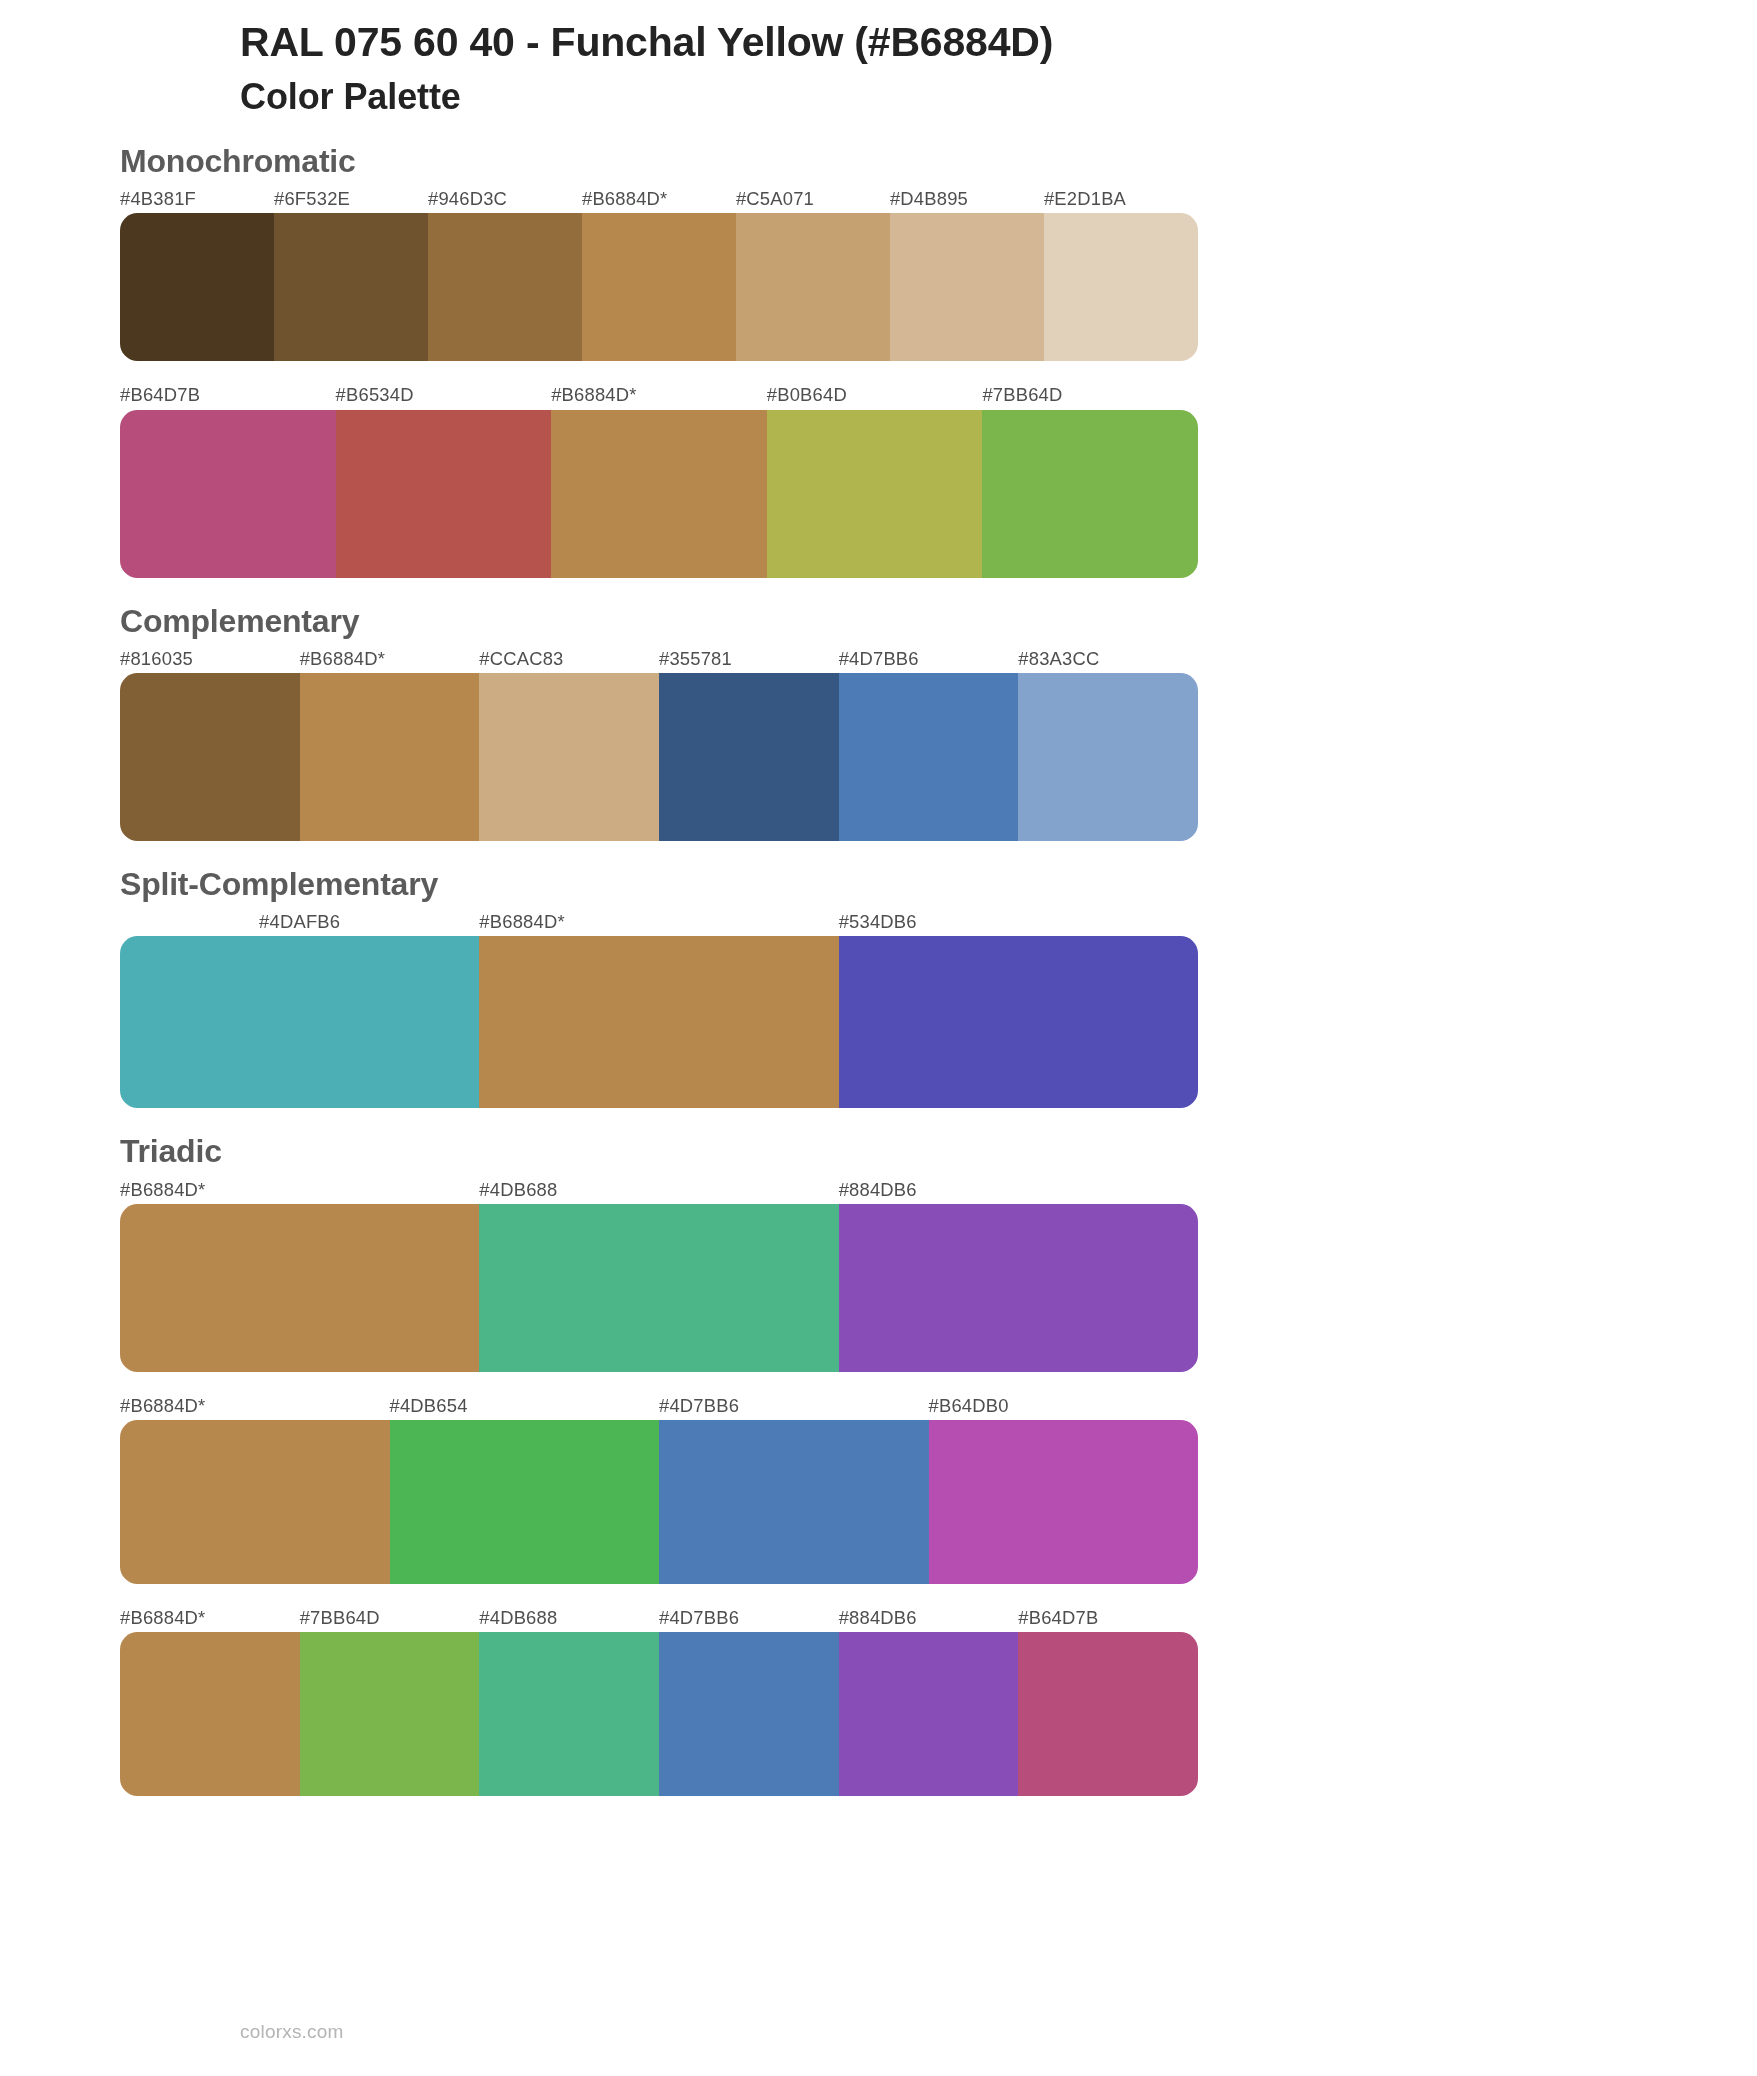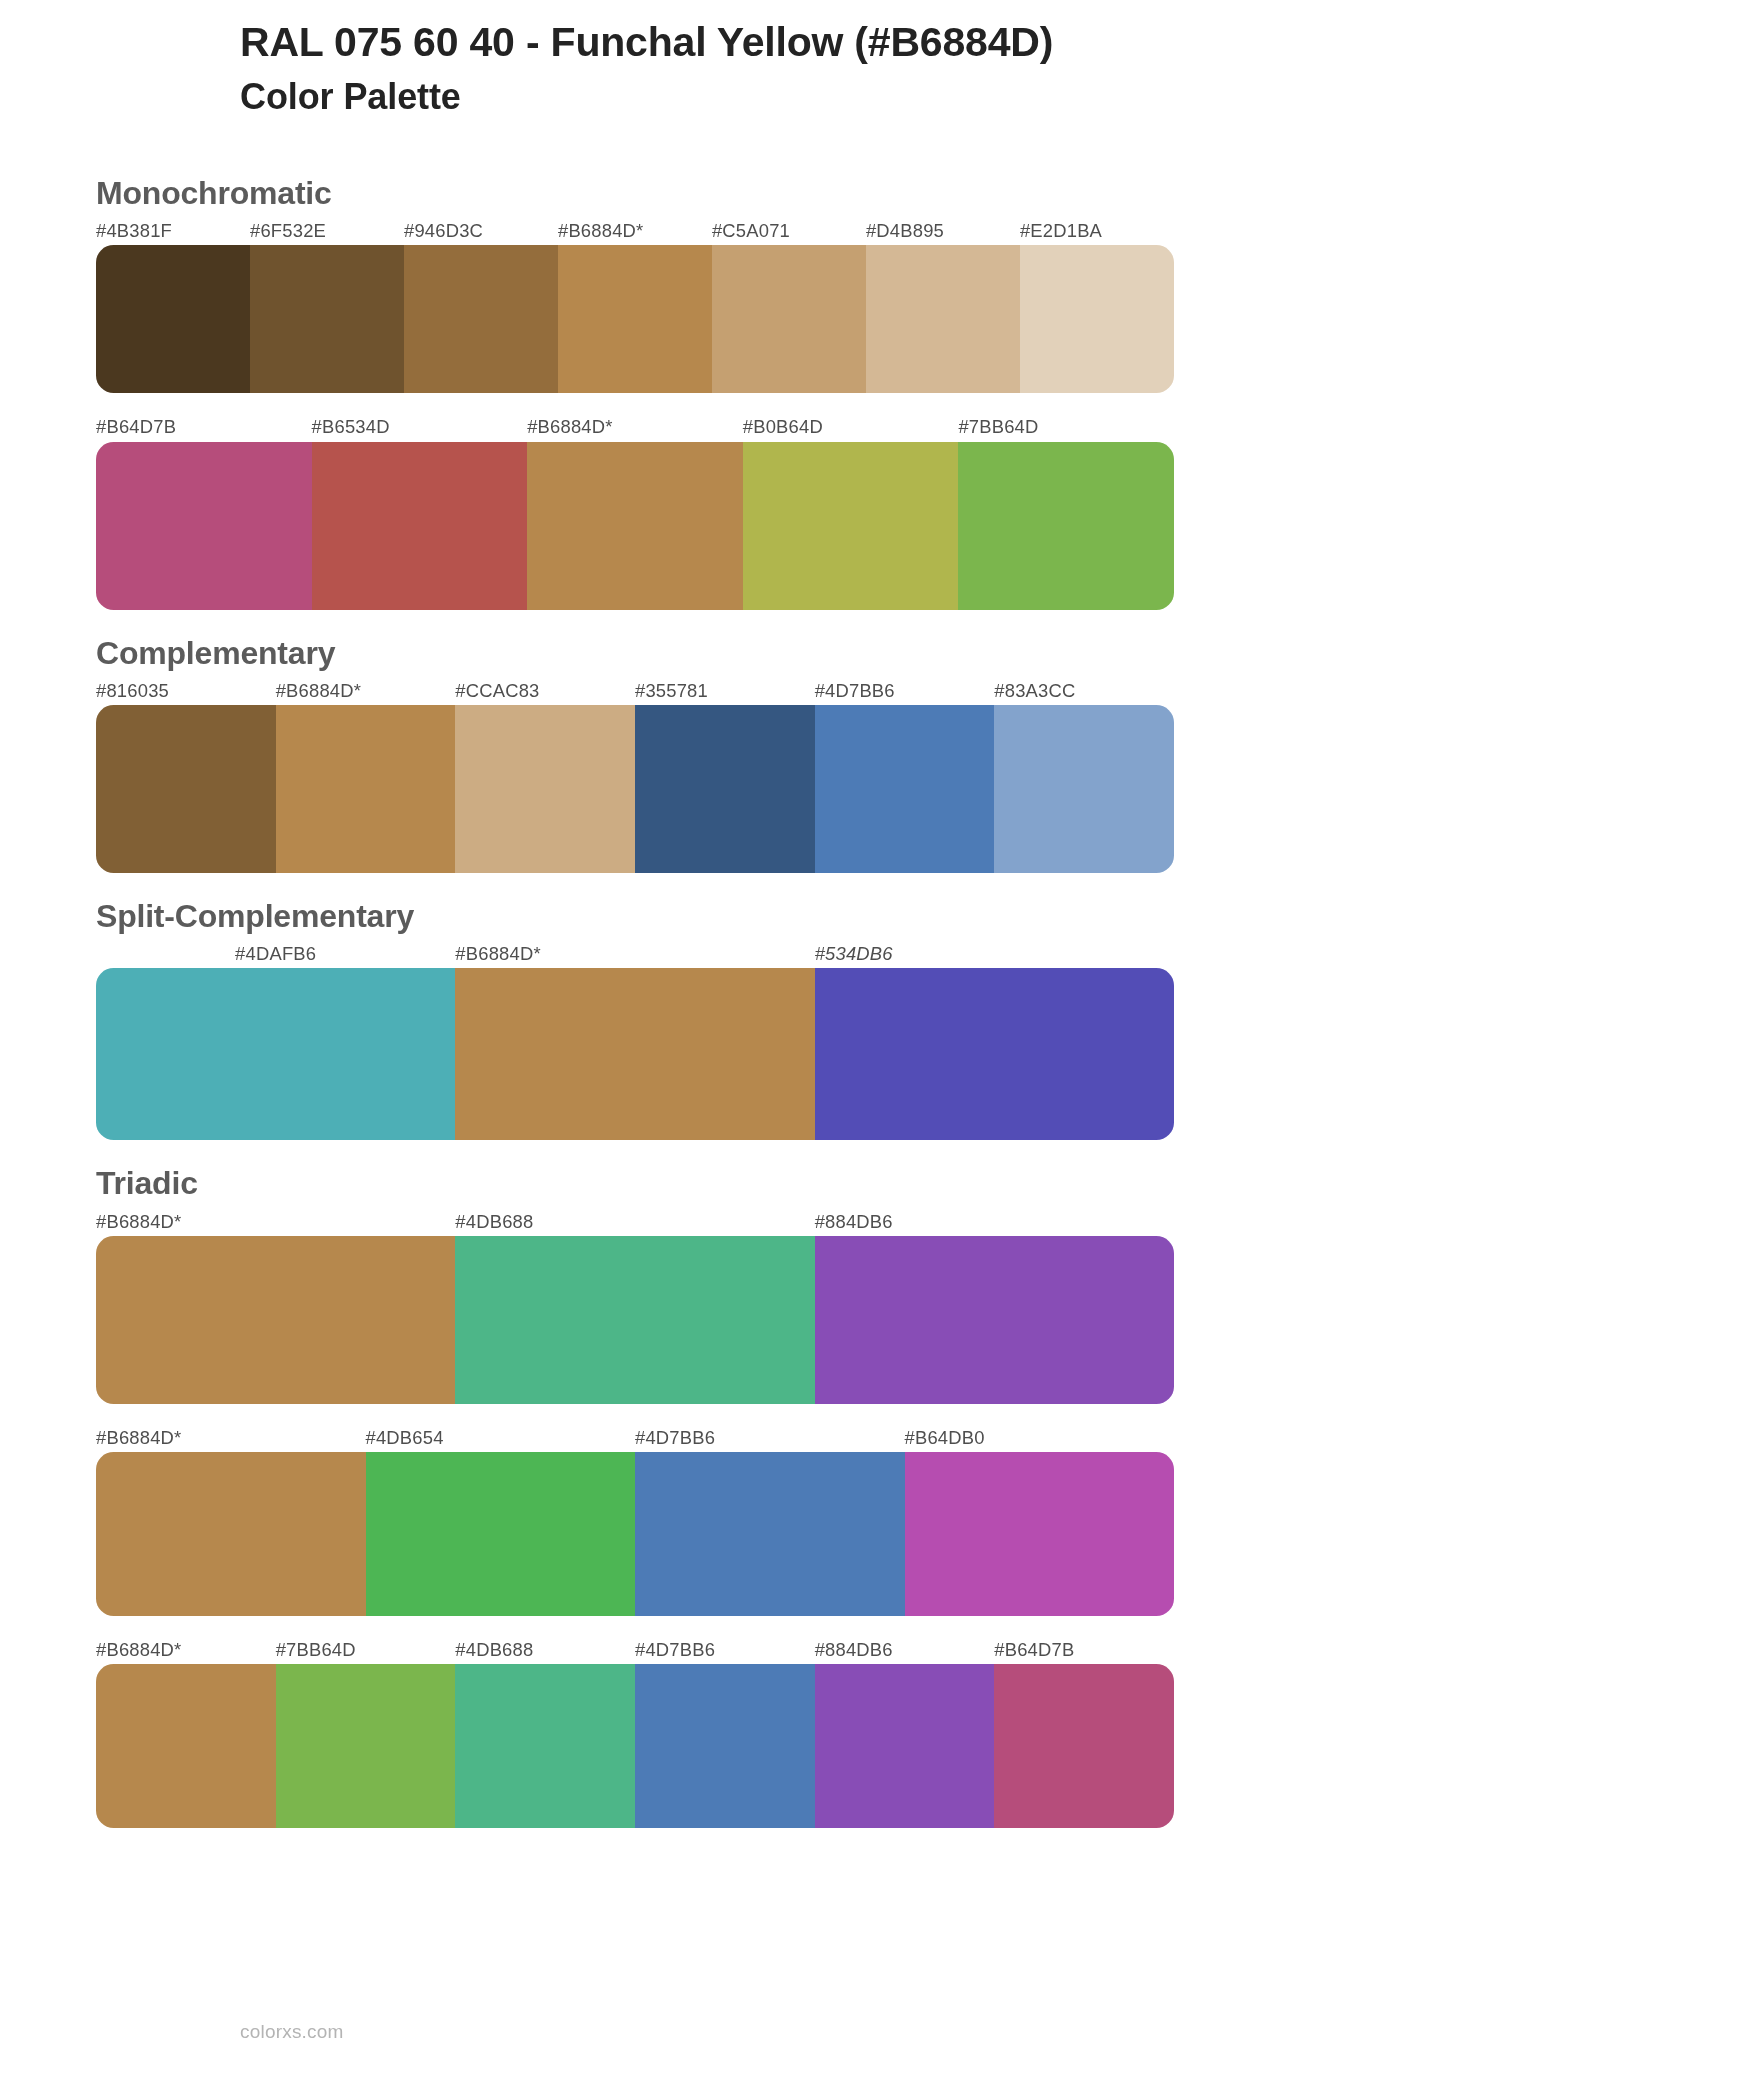--- a/index.html
+++ b/index.html
@@ -41,22 +41,22 @@
   .subtitle {
     font-size: 36px;
     font-weight: 700;
     color: #232323;
     letter-spacing: -0.1px;
     line-height: 1.35;
     margin-top: 4.8px;
   }
 
   .sections {
-    margin-top: 52px;
-    padding-left: 96px;
+    margin-top: 20px;
+    padding-left: 120px;
   }
 
   .section {
     margin-bottom: 24px;
   }
 
   .section-title {
     font-size: 32px;
     font-weight: 700;
     color: #5b5b5b;
@@ -175,21 +175,21 @@
           <div class="swatch" title="#355781" style="width: 16.6667%; background: rgb(53, 87, 129);"></div>
           <div class="swatch" title="#4D7BB6" style="width: 16.6667%; background: rgb(77, 123, 182);"></div>
           <div class="swatch" title="#83A3CC" style="width: 16.6667%; background: rgb(131, 163, 204);"></div>
         </div>
       </div>
       <div class="section split">
         <div class="section-title">Split-Complementary</div>
         <div class="swatch-labels">
           <div class="swatch-label" style="width: 33.3333%; text-align: center;">#4DAFB6</div>
           <div class="swatch-label" style="width: 33.3333%;">#B6884D*</div>
-          <div class="swatch-label" style="width: 33.3333%; font-style: italic;">#534DB6</div>
+          <div class="swatch-label" style="width: 33.3333%;">#534DB6</div>
         </div>
         <div class="swatch-row">
           <div class="swatch" title="#4DAFB6" style="width: 33.3333%; background: rgb(77, 175, 182);"></div>
           <div class="swatch" title="#B6884D" style="width: 33.3333%; background: rgb(182, 136, 77);"></div>
           <div class="swatch" title="#534DB6" style="width: 33.3333%; background: rgb(83, 77, 182);"></div>
         </div>
       </div>
       <div class="section triadic">
         <div class="section-title">Triadic</div>
         <div class="swatch-labels">

